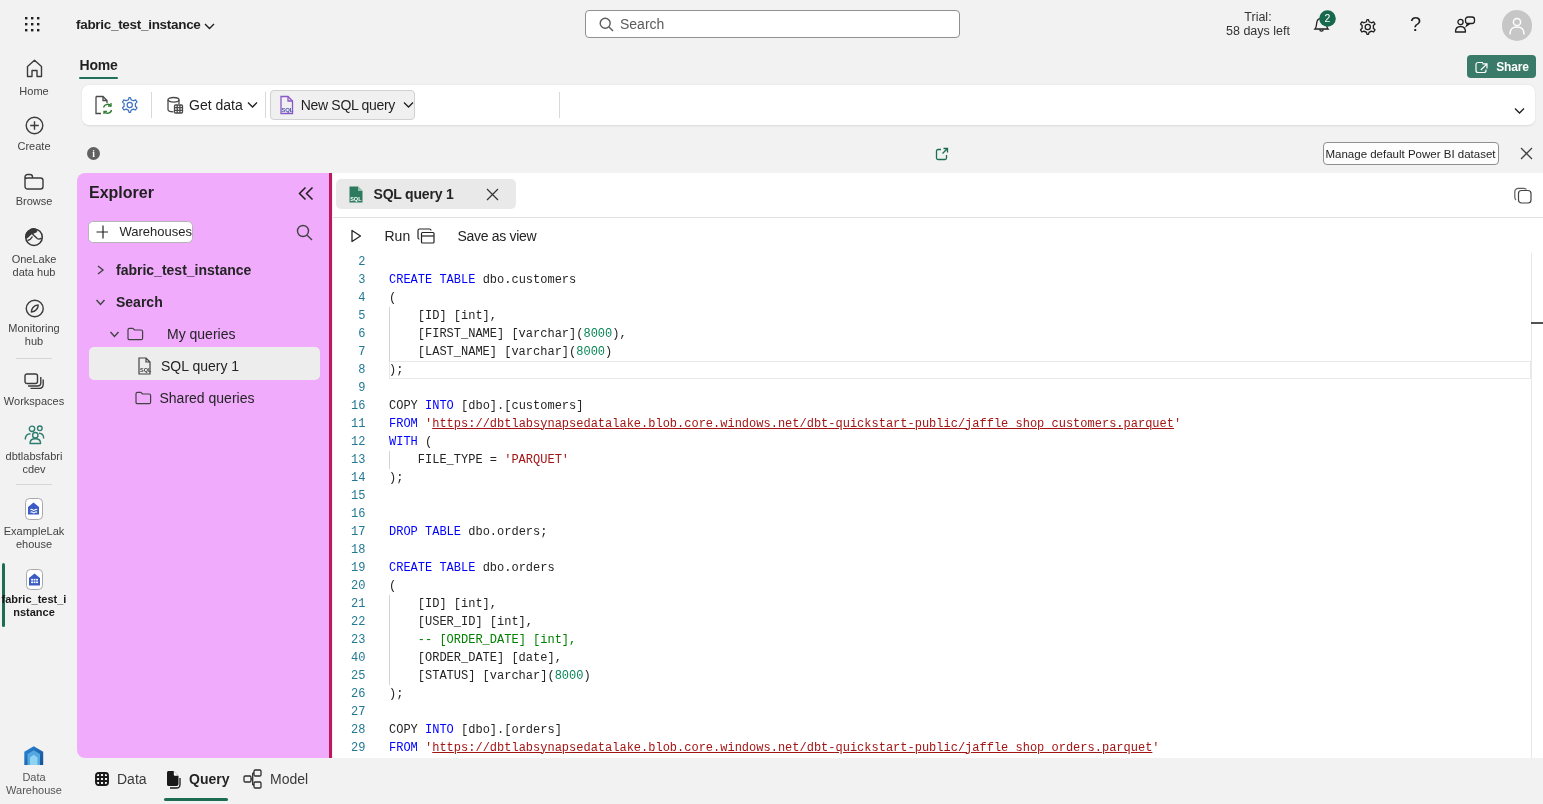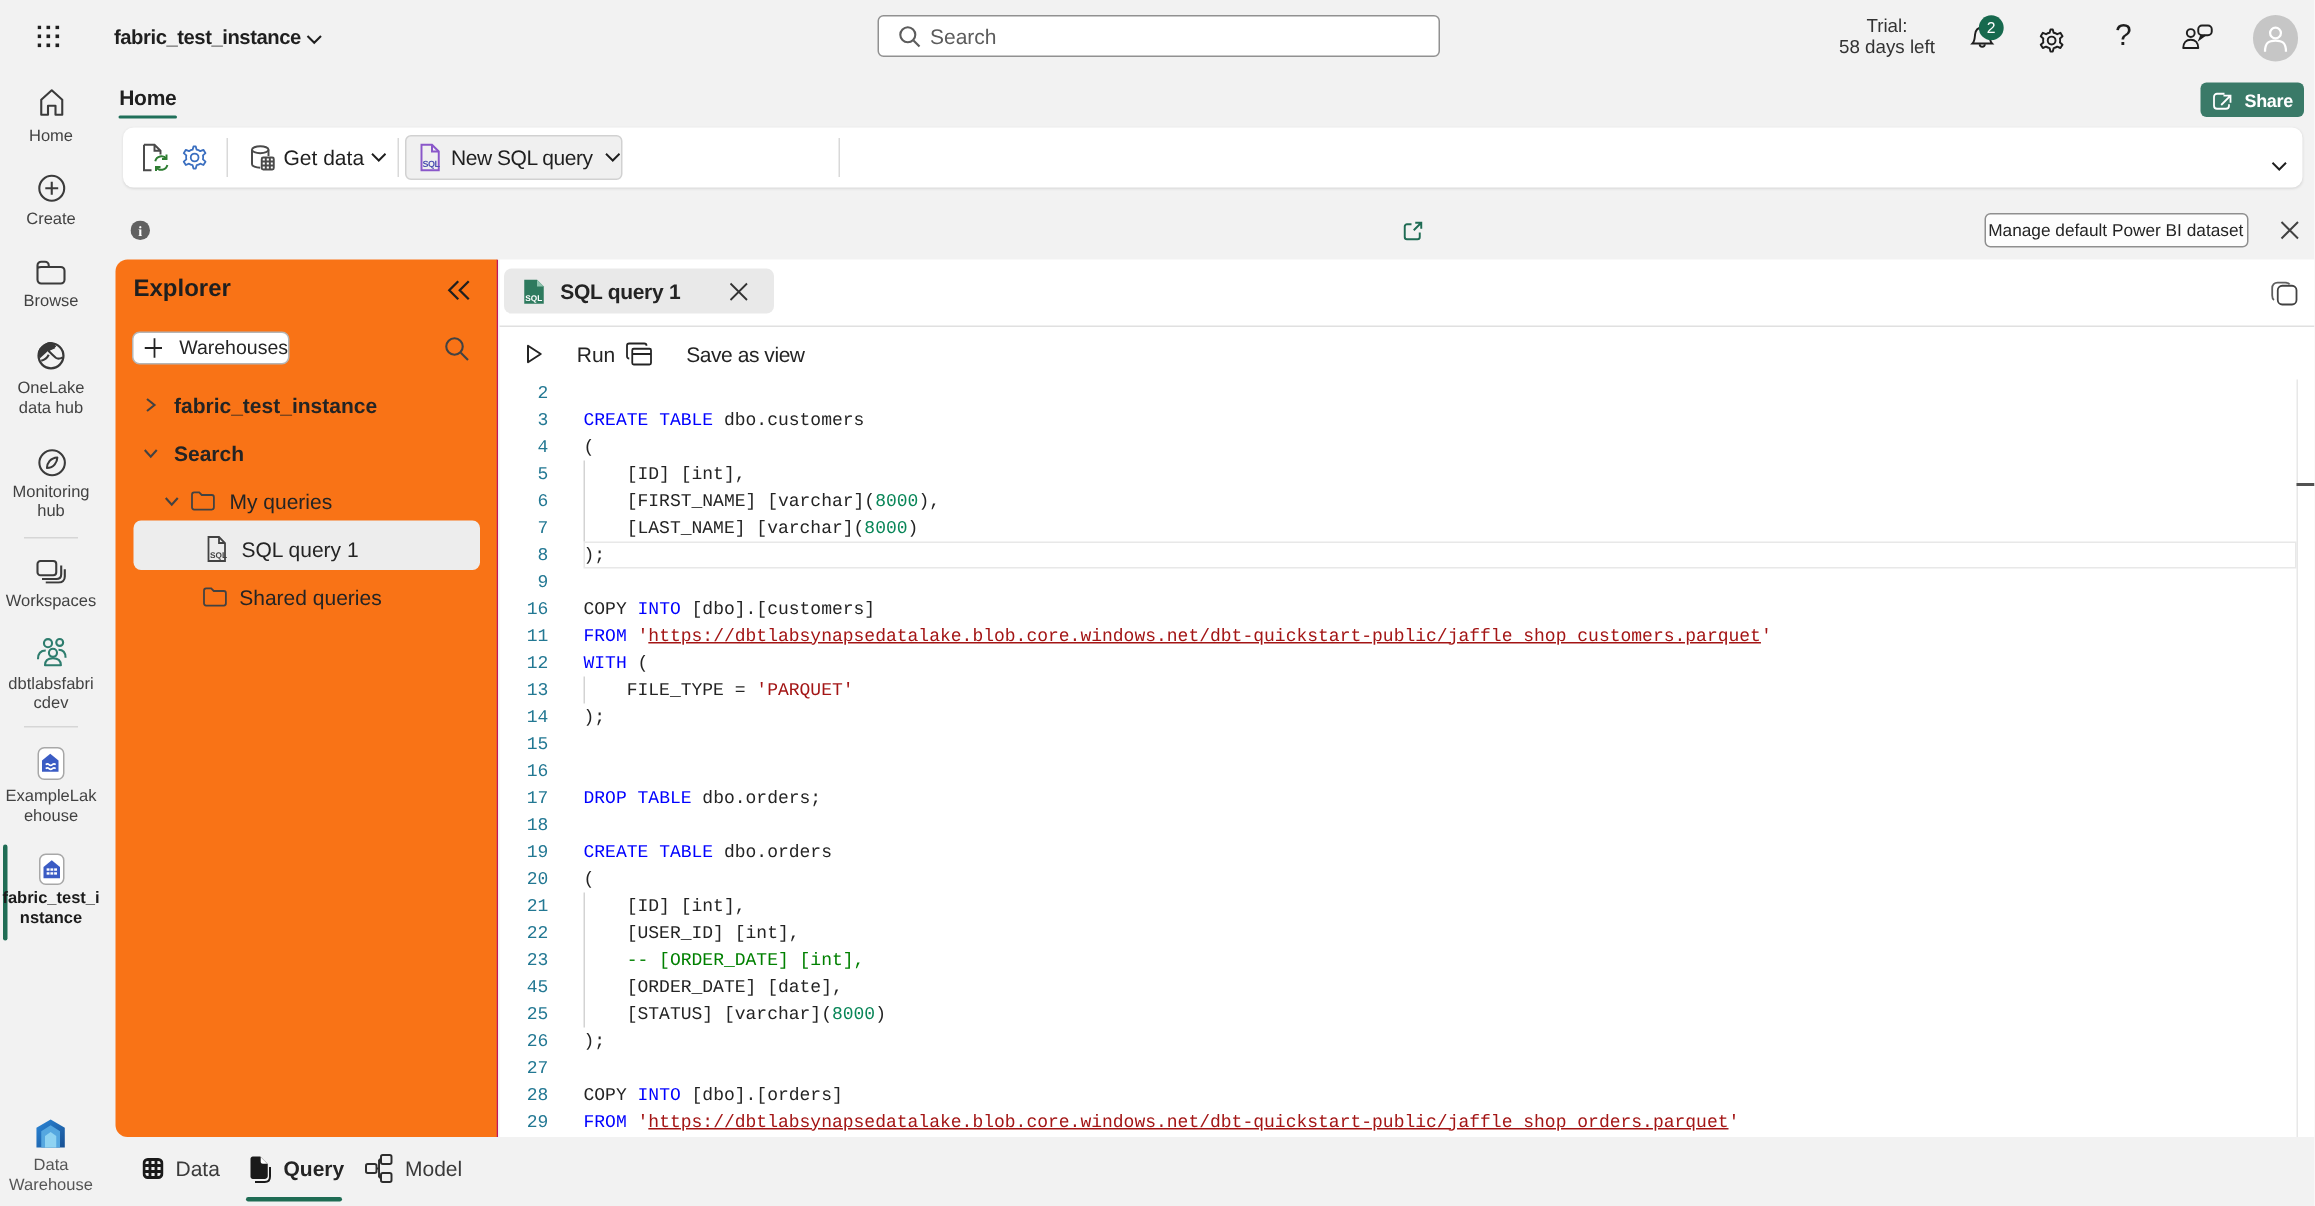--- a/index.html
+++ b/index.html
@@ -25,21 +25,21 @@
 
 #ribbon { left:82px; top:85px; width:1453px; height:40px; background:#fff; border-radius:7px; box-shadow:0 0.6px 1.8px rgba(0,0,0,0.1); }
 .rb { position:absolute; display:flex; align-items:center; font-size:14px; color:#1f1f1f; height:40px; top:0; }
 .rdiv { position:absolute; top:7px; width:1px; height:26px; background:#d9d9d9; }
 #sqlbtn { left:187.5px; top:5px; width:145px; height:30px; background:#f0f0f0; border:1px solid #d1d1d1; border-radius:4px; display:flex; align-items:center; padding-left:7px; font-size:14px; color:#1f1f1f; white-space:nowrap; letter-spacing:-0.3px; }
 
 #banner { left:76px; top:133px; width:1467px; height:38px; font-size:12px; color:#242424; }
 #bannertext { left:46px; top:14px; letter-spacing:-0.2px; white-space:nowrap; }
 #managebtn { left:1246.5px; top:9px; width:176px; height:23px; border:1px solid #8f8f8f; border-radius:4px; background:#fdfdfd; font-size:11.5px; color:#242424; display:flex; align-items:center; justify-content:center; white-space:nowrap; }
 
-#explorer { left:76.5px; top:172.5px; width:255.5px; height:585.5px; background:#f97316; border-radius:8px 0 0 8px; border-right:1px solid #be185d; }
+#explorer { left:76.5px; top:172.5px; width:255.5px; height:585.5px; background:#f0abfc; border-radius:8px 0 0 8px; border-right:3px solid #be185d; }
 #exptitle { left:12.5px; top:11px; font-size:16px; font-weight:700; color:#1f1f1f; }
 #whbtn { left:11.5px; top:48px; width:105px; height:22px; border:1px solid #b5b5b5; border-radius:5px; display:flex; align-items:center; padding-left:7px; font-size:13px; color:#242424; background:#fff; }
 .trow { position:absolute; left:0; width:255px; height:32px; display:flex; align-items:center; font-size:14px; color:#242424; }
 .chev { width:12px; height:12px; flex:none; }
 #selrow { left:12.5px; top:174.5px; width:231px; height:33px; background:#ededed; border-radius:5px; }
 
 #edpanel { left:332.5px; top:172.5px; width:1210.5px; height:585.5px; background:#fff; }
 #tabrow { left:0; top:0; width:1210.5px; height:45px; border-bottom:1px solid #e0e0e0; }
 #tab { left:3px; top:6.5px; width:180px; height:30px; background:#e9e9e9; border-radius:5px; display:flex; align-items:center; padding-left:13px; gap:11px; font-size:14px; font-weight:700; color:#242424; }
 #runrow { left:0; top:46px; width:1210.5px; height:34px; }
@@ -291,21 +291,21 @@
       </svg>
     <span>Search</span>
   </div>
   <div class="trow" style="top:145.5px;padding-left:31.5px;gap:7px">
     <svg class="chev" fill="none" stroke="#424242" stroke-width="1.4">
         <path d="M2.5 4 L6.5 8.5 L10.5 4"></path>
       </svg>
     <svg width="17" height="14" fill="none" stroke="#424242" stroke-width="1.2">
         <path d="M1 2.8 C1 2 1.6 1.3 2.4 1.3 L5.8 1.3 L7.5 3 L14.2 3 C15 3 15.6 3.7 15.6 4.5 L15.6 11.2 C15.6 12 15 12.7 14.2 12.7 L2.4 12.7 C1.6 12.7 1 12 1 11.2 Z"></path>
       </svg>
-    <span style="margin-left:2px">My queries</span>
+    <span style="margin-left:16px">My queries</span>
   </div>
   <div class="trow" style="top:177.5px;padding-left:60.5px;gap:9px">
     <svg width="15" height="18" fill="none">
         <path d="M2 1 L9 1 L13 5 L13 17 L2 17 Z M9 1 L9 5 L13 5" stroke="#424242" stroke-width="1.2"></path>
         <text x="3" y="15" font-size="5.5" font-weight="700" fill="#424242" font-family="Liberation Sans">SQL</text>
       </svg>
     <span>SQL query 1</span>
   </div>
   <div class="trow" style="top:209.5px;padding-left:58px;gap:8px">
     <svg width="17" height="14" fill="none" stroke="#424242" stroke-width="1.2">
@@ -392,21 +392,21 @@
         <div class="num" style="top:306px">19</div>
         <div class="cl" style="left:56.5px;top:306px"><i class="k">CREATE</i> <i class="k">TABLE</i> dbo.orders</div>
         <div class="num" style="top:324px">20</div>
         <div class="cl" style="left:56.5px;top:324px">(</div>
         <div class="num" style="top:342px">21</div>
         <div class="cl" style="left:56.5px;top:342px">    [ID] [int],</div>
         <div class="num" style="top:360px">22</div>
         <div class="cl" style="left:56.5px;top:360px">    [USER_ID] [int],</div>
         <div class="num" style="top:378px">23</div>
         <div class="cl" style="left:56.5px;top:378px">    <i class="c">-- [ORDER_DATE] [int],</i></div>
-        <div class="num" style="top:396px">45</div>
+        <div class="num" style="top:396px">40</div>
         <div class="cl" style="left:56.5px;top:396px">    [ORDER_DATE] [date],</div>
         <div class="num" style="top:414px">25</div>
         <div class="cl" style="left:56.5px;top:414px">    [STATUS] [varchar](<i class="n">8000</i>)</div>
         <div class="num" style="top:432px">26</div>
         <div class="cl" style="left:56.5px;top:432px">);</div>
         <div class="num" style="top:450px">27</div>
         <div class="cl" style="left:56.5px;top:450px"></div>
         <div class="num" style="top:468px">28</div>
         <div class="cl" style="left:56.5px;top:468px">COPY <i class="k">INTO</i> [dbo].[orders]</div>
         <div class="num" style="top:486px">29</div>

